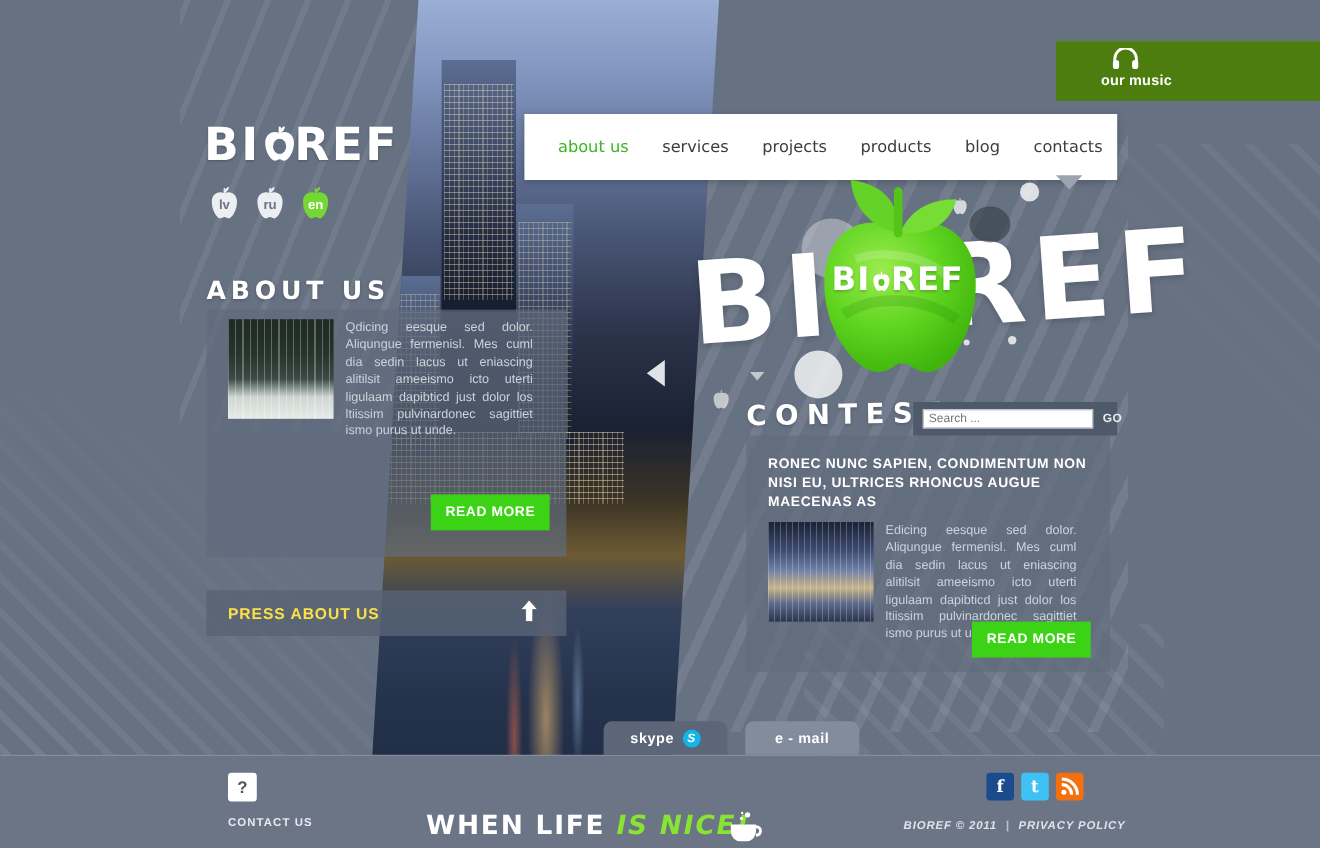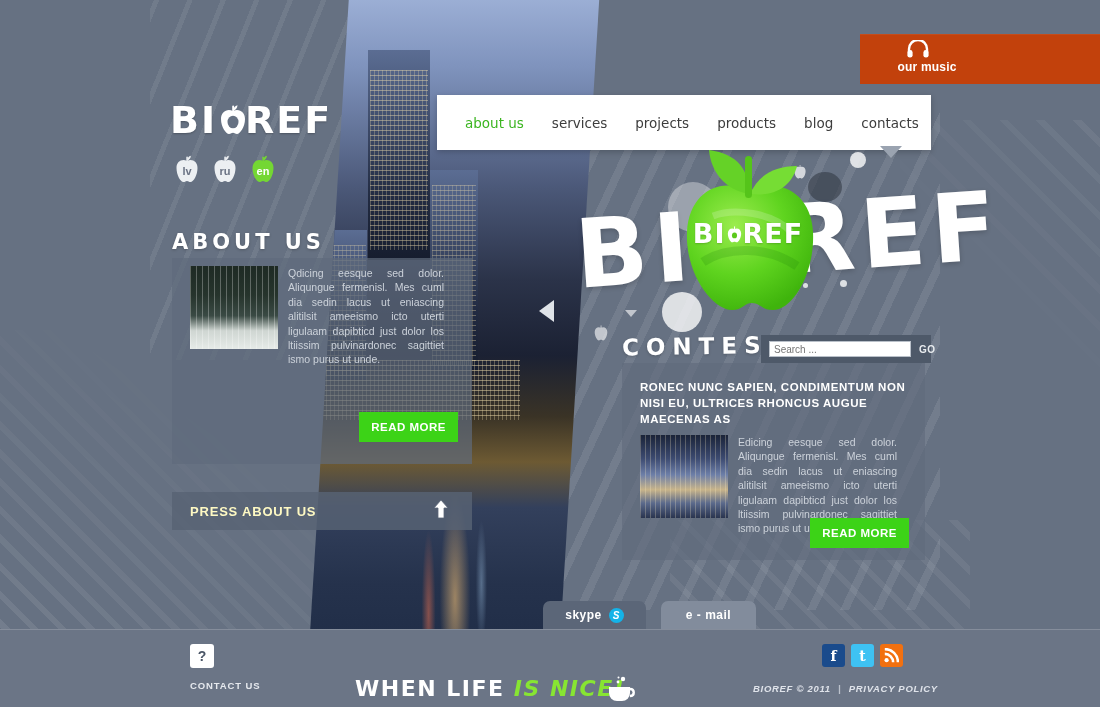--- a/index.html
+++ b/index.html
@@ -89,22 +89,22 @@
   .photo-lights {
     position: absolute;
     background-image:
       repeating-linear-gradient(to bottom, rgba(255,235,180,0.55) 0 1px, rgba(0,0,0,0) 1px 5px),
       repeating-linear-gradient(to right, rgba(255,235,180,0.35) 0 1px, rgba(0,0,0,0) 1px 4px);
   }
 
   
   .music-panel {
     position: absolute; right: 0; top: 34px;
-    width: 240px; height: 50px;
-    background: #c2410c;
+    width: 220px; height: 50px;
+    background: #4d7c0f;
     box-shadow: inset 0 1px 0 rgba(255,255,255,0.06);
   }
   .music-inner { position: relative; width: 100%; height: 100%; }
   .music-icon {
     position: absolute; left: 47px; top: 6px;
     width: 22px; height: 18px; color: #ffffff;
   }
   .music-label {
     position: absolute; left: 12px; top: 26px;
     width: 110px; text-align: center;
@@ -286,31 +286,30 @@
   
   .acc {
     position: absolute; left: 172px; width: 300px; height: 38px;
     background: rgba(88,99,116,0.82);
     display: flex; align-items: center; justify-content: space-between;
     padding: 0 22px 0 18px; cursor: pointer;
   }
   .acc-1 { top: 492px; }
   .acc-2 { top: 531px; border-top: 1px dashed rgba(255,255,255,0.22); }
   .acc span.acc-label {
-    color: #fef9c3; font-size: 13px; font-weight: bold; letter-spacing: 0.8px;
+    color: #fde047; font-size: 13px; font-weight: bold; letter-spacing: 0.8px;
   }
 
   
   .tab {
     position: absolute; top: 601px; height: 28px;
     border-radius: 7px 7px 0 0;
     display: flex; align-items: center; justify-content: center; gap: 7px;
     font-size: 12px; font-weight: bold; letter-spacing: 0.5px;
     cursor: pointer;
-    margin-left: 40px;
   }
   .tab-skype { left: 503px; width: 103px; background: #5b6678; color: #ffffff; }
   .tab-email { left: 621px; width: 95px; background: #828c9c; color: #ffffff; }
   .skype-badge {
     width: 15px; height: 15px; border-radius: 50%;
     background: #14b3e8; color: #ffffff; font-size: 10px;
     font-weight: bold; display: flex; align-items: center; justify-content: center;
     font-style: italic;
   }
 

